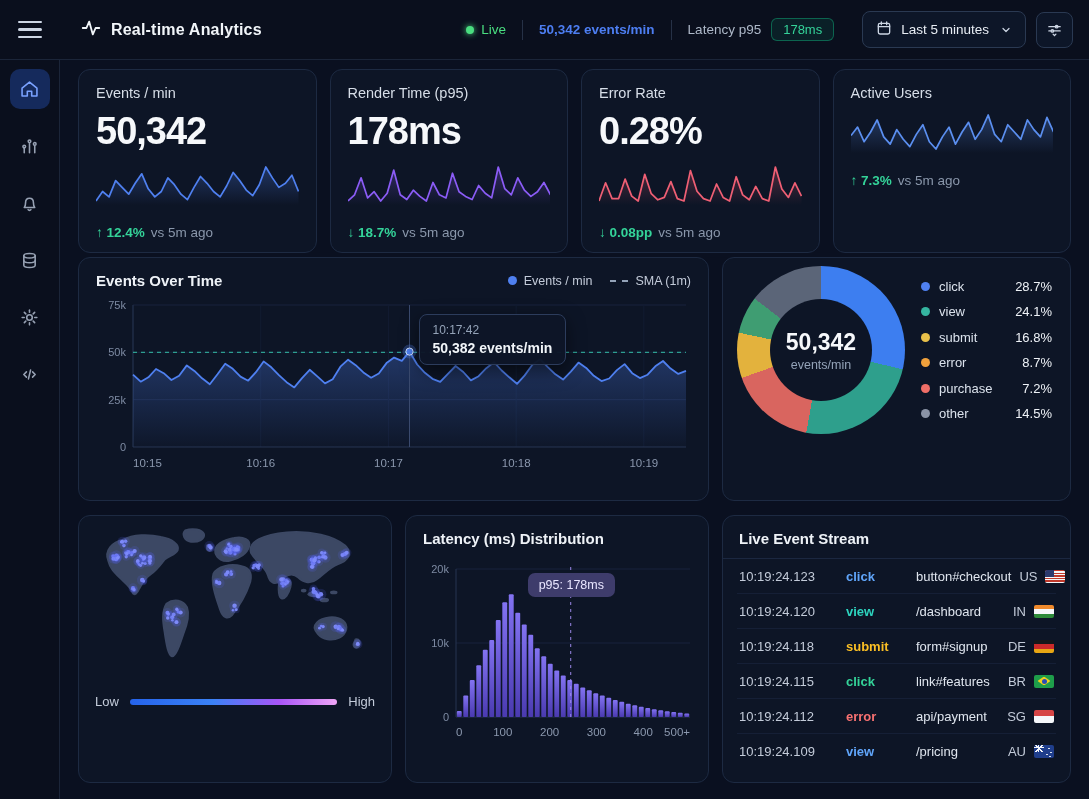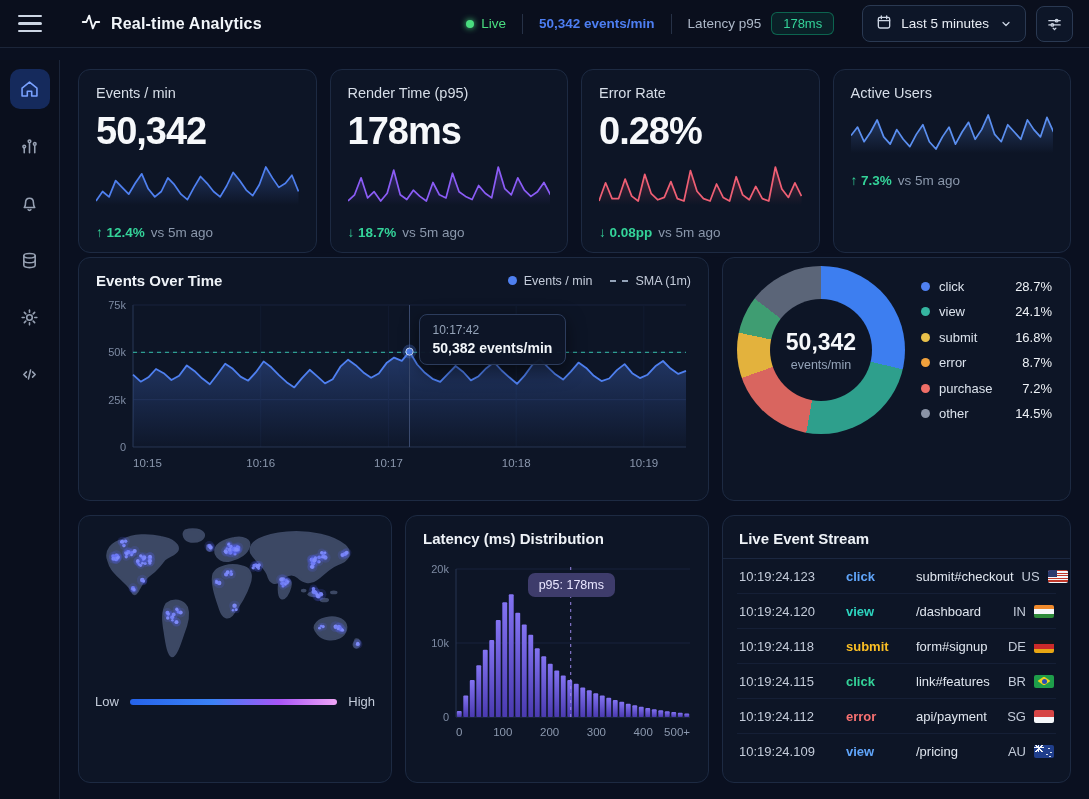--- a/index.html
+++ b/index.html
@@ -1,20 +1,20 @@
 <!DOCTYPE html>
 <html><head>
 <meta charset="utf-8">
 <style>
   * { margin:0; padding:0; box-sizing:border-box; }
   html,body { width:1089px; height:799px; overflow:hidden; background:#0a1020;
     font-family:"Liberation Sans", sans-serif; color:#e2e8f0; }
 
   
-  .topbar { position:fixed; left:0; top:0; width:1089px; height:48px; background:#0a0f1d;
+  .topbar { position:fixed; left:0; top:0; width:1089px; height:60px; background:#0a0f1d;
     border-bottom:1px solid #1b2539; display:flex; align-items:center; padding:0 16px; z-index:5; }
   .hamburger { width:30px; height:30px; display:flex; flex-direction:column; justify-content:center;
     gap:5px; cursor:pointer; margin-left:2px; }
   .hamburger span { display:block; width:24px; height:2.2px; background:#cdd6e4; border-radius:2px; }
   .brand { display:flex; align-items:center; gap:9px; margin-left:32px; }
   .brand svg { stroke:#f1f5f9; }
   .brand-title { font-size:16px; font-weight:700; color:#f1f5f9; letter-spacing:.2px; }
   .tb-center { display:flex; align-items:center; gap:16px; margin-left:auto; margin-right:28px; }
   .live { display:flex; align-items:center; gap:7px; font-size:13.5px; color:#4ade80; }
   .live-dot { width:8px; height:8px; border-radius:50%; background:#4ade80; box-shadow:0 0 6px #4ade80; }
@@ -787,21 +787,21 @@
     </div>
 
     <div class="card">
       <div class="stream-head">
         <div class="card-title">Live Event Stream</div>
       </div>
       <div class="stream-rows" id="stream-rows">
           <div class="stream-row">
             <span class="sr-time">10:19:24.123</span>
             <span class="sr-type" style="color: rgb(96, 165, 250);">click</span>
-            <span class="sr-target">submit#checkout</span>
+            <span class="sr-target">button#checkout</span>
             <span class="sr-geo">
               <span>US</span>
               <span class="flag" style="background: repeating-linear-gradient(rgb(192, 57, 43) 0px, rgb(192, 57, 43) 1.3px, rgb(245, 247, 250) 1.3px, rgb(245, 247, 250) 2.6px);">
                 <span style="position: absolute; left: 0px; top: 0px; width: 9px; height: 7px; background: rgb(44, 58, 110);"></span>
               </span>
             </span>
           </div>
           <div class="stream-row">
             <span class="sr-time">10:19:24.120</span>
             <span class="sr-type" style="color: rgb(45, 212, 191);">view</span>

